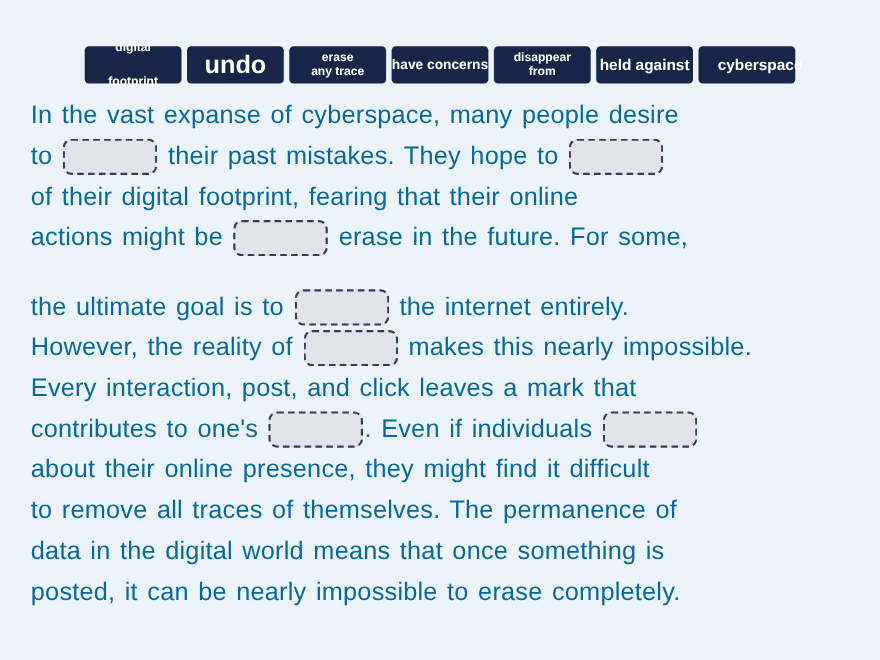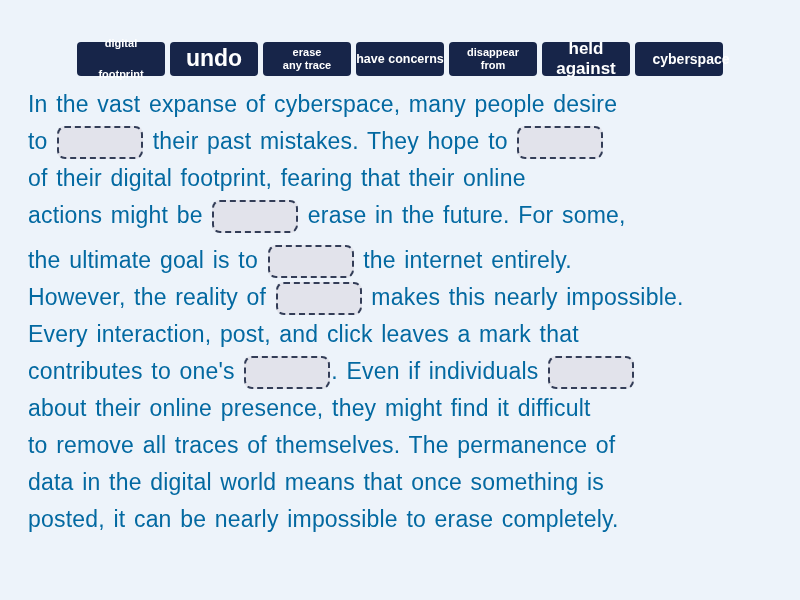--- a/index.html
+++ b/index.html
@@ -49,21 +49,21 @@
     position: absolute;
     top: 86px;
     left: 28px;
     width: 760px;
     color: #0369a1;
     font-size: 23px;
     letter-spacing: 0.2px;
     word-spacing: 2px;
   }
   .paragraph + .paragraph {
-    margin-top: 8px;
+    margin-top: 26px;
   }
   .line {
     height: 37px;
     line-height: 37px;
     white-space: pre;
   }
   .blank {
     display: inline-block;
     width: 82px;
     height: 29px;
@@ -91,21 +91,21 @@
         <span>erase</span>
         <span>any trace</span>
       </div>
       <div class="chip" style="font-size: 12.5px;">
         <span>have concerns</span>
       </div>
       <div class="chip" style="font-size: 11px;">
         <span>disappear</span>
         <span>from</span>
       </div>
-      <div class="chip" style="font-size: 17px;">
+      <div class="chip" style="font-size: 14px;">
         <span>held against</span>
       </div>
       <div class="chip" style="font-size: 14px; padding-left: 24px;">
         <span>cyberspace</span>
       </div>
     </div>
   <div class="passage">
       <div class="paragraph">
         <div class="line"><span>In the vast expanse of cyberspace, many people desire</span></div>
         <div class="line"><span>to </span><span class="blank"></span><span> their past mistakes. They hope to </span><span class="blank"></span></div>

